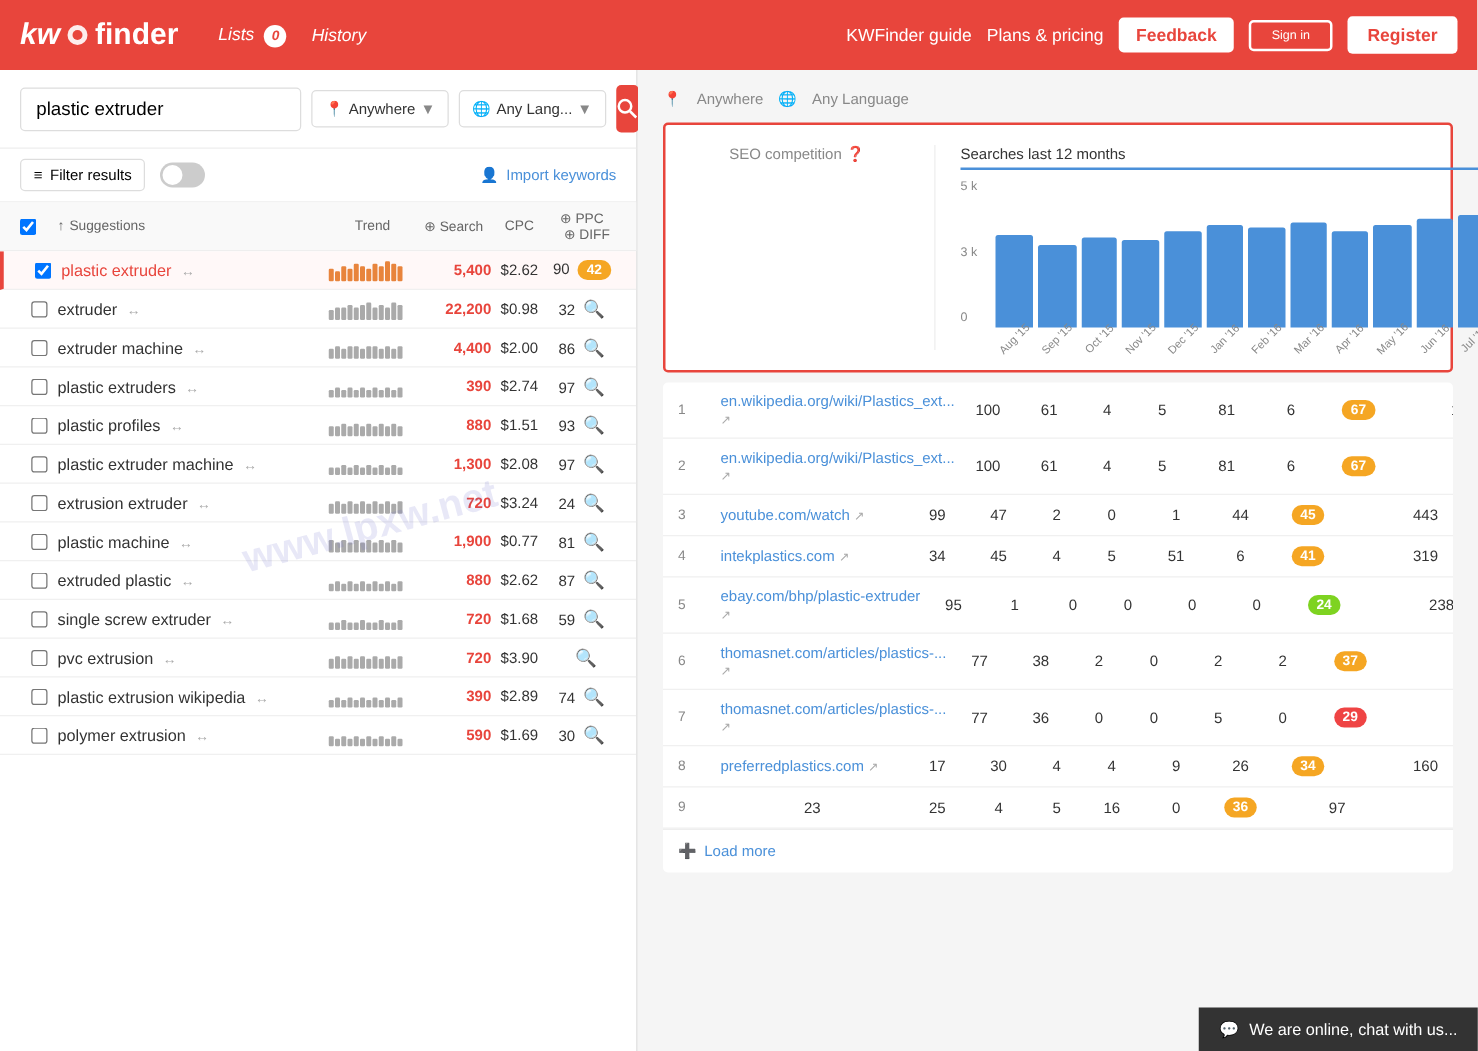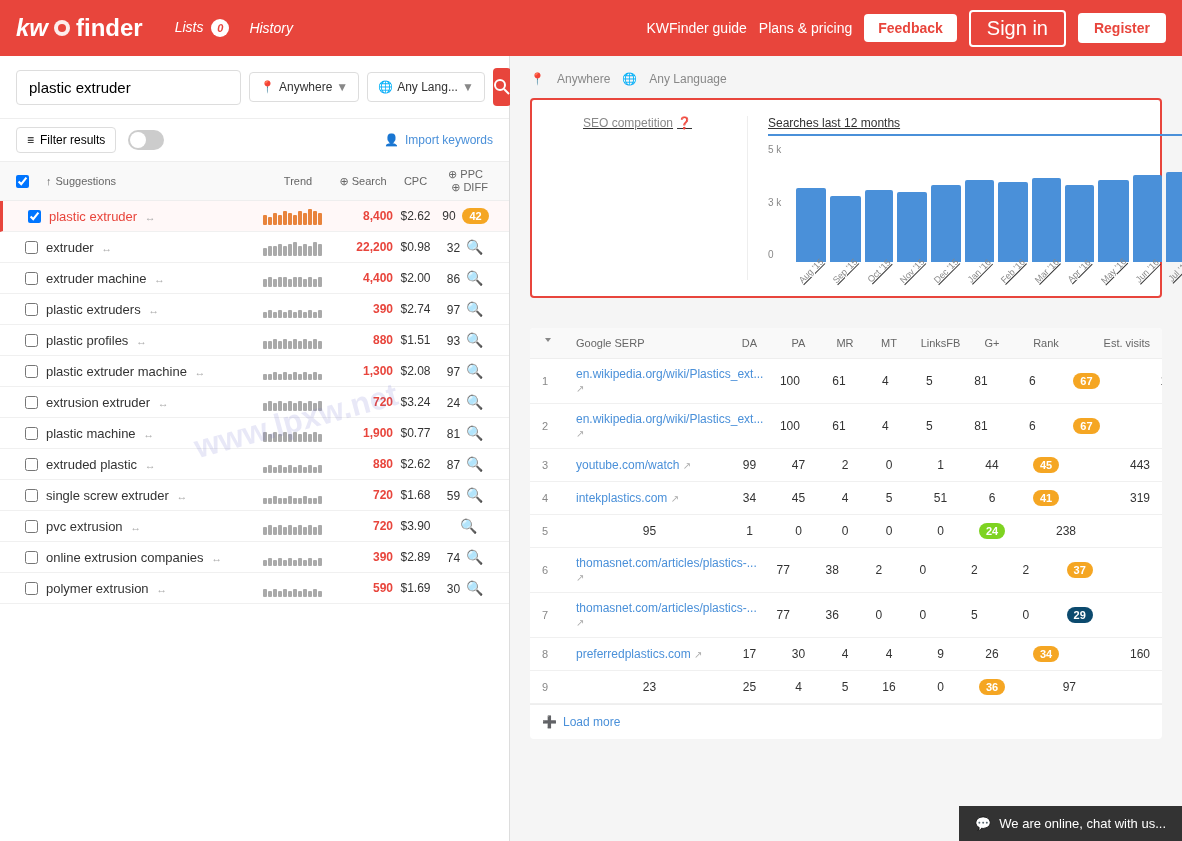--- a/index.html
+++ b/index.html
@@ -48,21 +48,21 @@
       font-size: 14px;
       cursor: pointer;
       font-weight: bold;
     }
     .btn-signin {
       background: transparent;
       color: white;
       border: 2px solid white;
       padding: 5px 16px;
       border-radius: 4px;
-      font-size: 20px;
+      font-size: 10px;
       cursor: pointer;
       text-align: right;
     }
     .btn-register {
       background: white;
       color: #e8453c;
       border: none;
       padding: 7px 16px;
       border-radius: 4px;
       font-size: 14px;
@@ -294,25 +294,24 @@
       color: #888;
       margin-bottom: 12px;
     }
 
     
     .charts-section {
       display: flex;
       background: white;
       border: 2px solid #e8453c;
       border-radius: 4px;
-      margin-bottom: 30px;
+      margin-bottom: 8px;
       padding: 16px;
       gap: 20px;
       min-height: 200px;
-      text-decoration: underline;
     }
     .seo-competition {
       width: 200px;
       min-width: 200px;
       display: flex;
       flex-direction: column;
       align-items: center;
       border-right: 1px solid #eee;
       padding-right: 20px;
     }
@@ -567,21 +566,21 @@
             <div class="trend-bar orange" style="height:10px;"></div>
             <div class="trend-bar orange" style="height:14px;"></div>
             <div class="trend-bar orange" style="height:12px;"></div>
             <div class="trend-bar orange" style="height:10px;"></div>
             <div class="trend-bar orange" style="height:14px;"></div>
             <div class="trend-bar orange" style="height:12px;"></div>
             <div class="trend-bar orange" style="height:16px;"></div>
             <div class="trend-bar orange" style="height:14px;"></div>
             <div class="trend-bar orange" style="height:12px;"></div>
           </div>
-    <div class="kw-search">8,400</div>
+    <div class="kw-search">5,400</div>
     <div class="kw-cpc">$2.62</div>
     <div class="kw-ppc">90&nbsp;&nbsp;<span class="diff-badge diff-orange">42</span></div>
   </div>
         <div class="keyword-row">
     <div class="checkbox-cell">
       <input type="checkbox" style="">
     </div>
     <div>
       <span class="kw-name">extruder</span>
       <span class="arrow-icon">↔</span>
@@ -836,21 +835,21 @@
           </div>
     <div class="kw-search">720</div>
     <div class="kw-cpc">$3.90</div>
     <div class="kw-ppc">&nbsp;&nbsp;<span class="search-icon-sm">🔍</span></div>
   </div>
         <div class="keyword-row">
     <div class="checkbox-cell">
       <input type="checkbox" style="">
     </div>
     <div>
-      <span class="kw-name">online extrusion companies</span>
+      <span class="kw-name">plastic extrusion wikipedia</span>
       <span class="arrow-icon">↔</span>
     </div>
     <div class="trend-bars">
             <div class="trend-bar" style="height:6px;"></div>
             <div class="trend-bar" style="height:8px;"></div>
             <div class="trend-bar" style="height:6px;"></div>
             <div class="trend-bar" style="height:8px;"></div>
             <div class="trend-bar" style="height:6px;"></div>
             <div class="trend-bar" style="height:8px;"></div>
             <div class="trend-bar" style="height:6px;"></div>
@@ -969,36 +968,20 @@
     <div style="width:100%;height:90px;background:#4a90d9;border-radius:2px 2px 0 0;"></div>
     <div class="bar-label">Jul '16</div>
   </div>
               </div>
           </div>
         </div>
       </div>
     </div>
 
     <div class="serp-section">
-      <div class="serp-header">
-        <div>
-          <svg width="12" height="12">
-            <path d="M3 2 L9 2 L6 6Z" fill="#888"></path>
-          </svg>
-        </div>
-        <div>Google SERP</div>
-        <div style="text-align:center;">DA</div>
-        <div style="text-align:center;">PA</div>
-        <div style="text-align:center;">MR</div>
-        <div style="text-align:center;">MT</div>
-        <div style="text-align:center;">LinksFB</div>
-        <div style="text-align:center;">G+</div>
-        <div style="text-align:center;">Rank</div>
-        <div style="text-align:right;">Est. visits</div>
-      </div>
       <div id="serp-rows">
           <div class="serp-row">
     <div class="serp-num">1</div>
     <div>
       <a class="serp-url" href="#">en.wikipedia.org/wiki/Plastics_ext...</a>
       <span style="font-size:10px;color:#aaa;">↗</span>
     </div>
     <div class="serp-num-val">100</div>
     <div class="serp-num-val">61</div>
     <div class="serp-num-val">4</div>
@@ -1056,20 +1039,24 @@
     <div class="serp-num-val">5</div>
     <div class="serp-num-val">51</div>
     <div class="serp-num-val">6</div>
     <div style="text-align:center;">
       <span class="rank-badge" style="background:#f5a623;">41</span>
     </div>
     <div class="est-visits">319</div>
   </div>
           <div class="serp-row">
     <div class="serp-num">5</div>
+    <div>
+      <a class="serp-url" href="#">ebay.com/bhp/plastic-extruder</a>
+      <span style="font-size:10px;color:#aaa;">↗</span>
+    </div>
     <div class="serp-num-val">95</div>
     <div class="serp-num-val">1</div>
     <div class="serp-num-val">0</div>
     <div class="serp-num-val">0</div>
     <div class="serp-num-val">0</div>
     <div class="serp-num-val">0</div>
     <div style="text-align:center;">
       <span class="rank-badge" style="background:#7ed321;">24</span>
     </div>
     <div class="est-visits">238</div>
@@ -1097,21 +1084,21 @@
       <a class="serp-url" href="#">thomasnet.com/articles/plastics-...</a>
       <span style="font-size:10px;color:#aaa;">↗</span>
     </div>
     <div class="serp-num-val">77</div>
     <div class="serp-num-val">36</div>
     <div class="serp-num-val">0</div>
     <div class="serp-num-val">0</div>
     <div class="serp-num-val">5</div>
     <div class="serp-num-val">0</div>
     <div style="text-align:center;">
-      <span class="rank-badge" style="background:#0c4a6e;">29</span>
+      <span class="rank-badge" style="background:#ef4444;">29</span>
     </div>
     <div class="est-visits">146</div>
   </div>
           <div class="serp-row">
     <div class="serp-num">8</div>
     <div>
       <a class="serp-url" href="#">preferredplastics.com</a>
       <span style="font-size:10px;color:#aaa;">↗</span>
     </div>
     <div class="serp-num-val">17</div>

